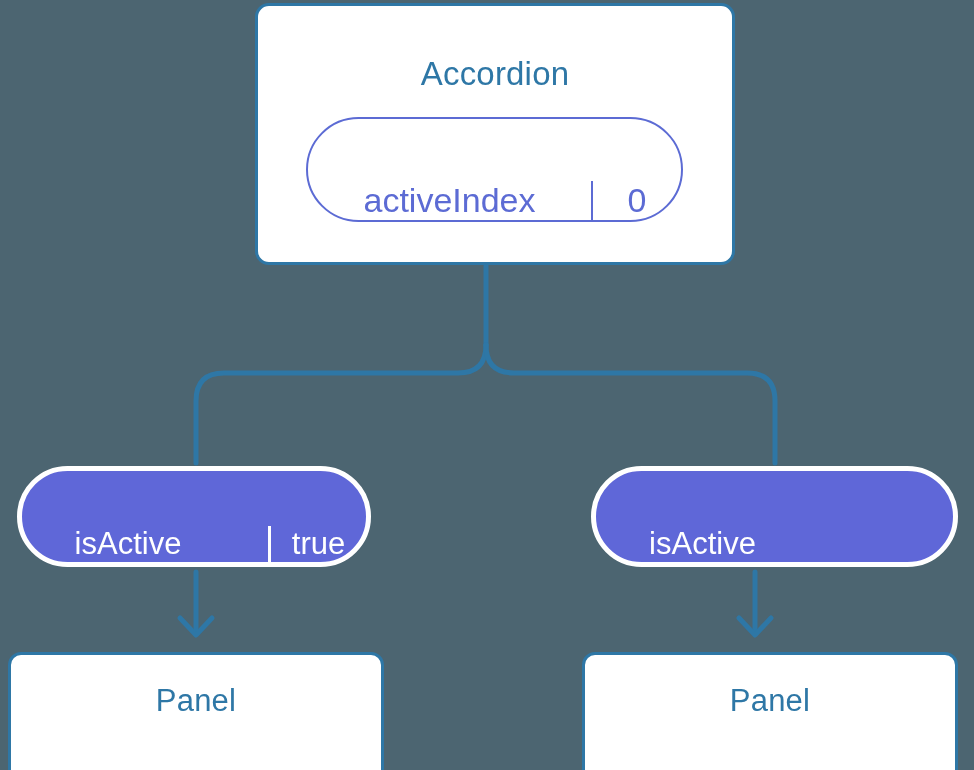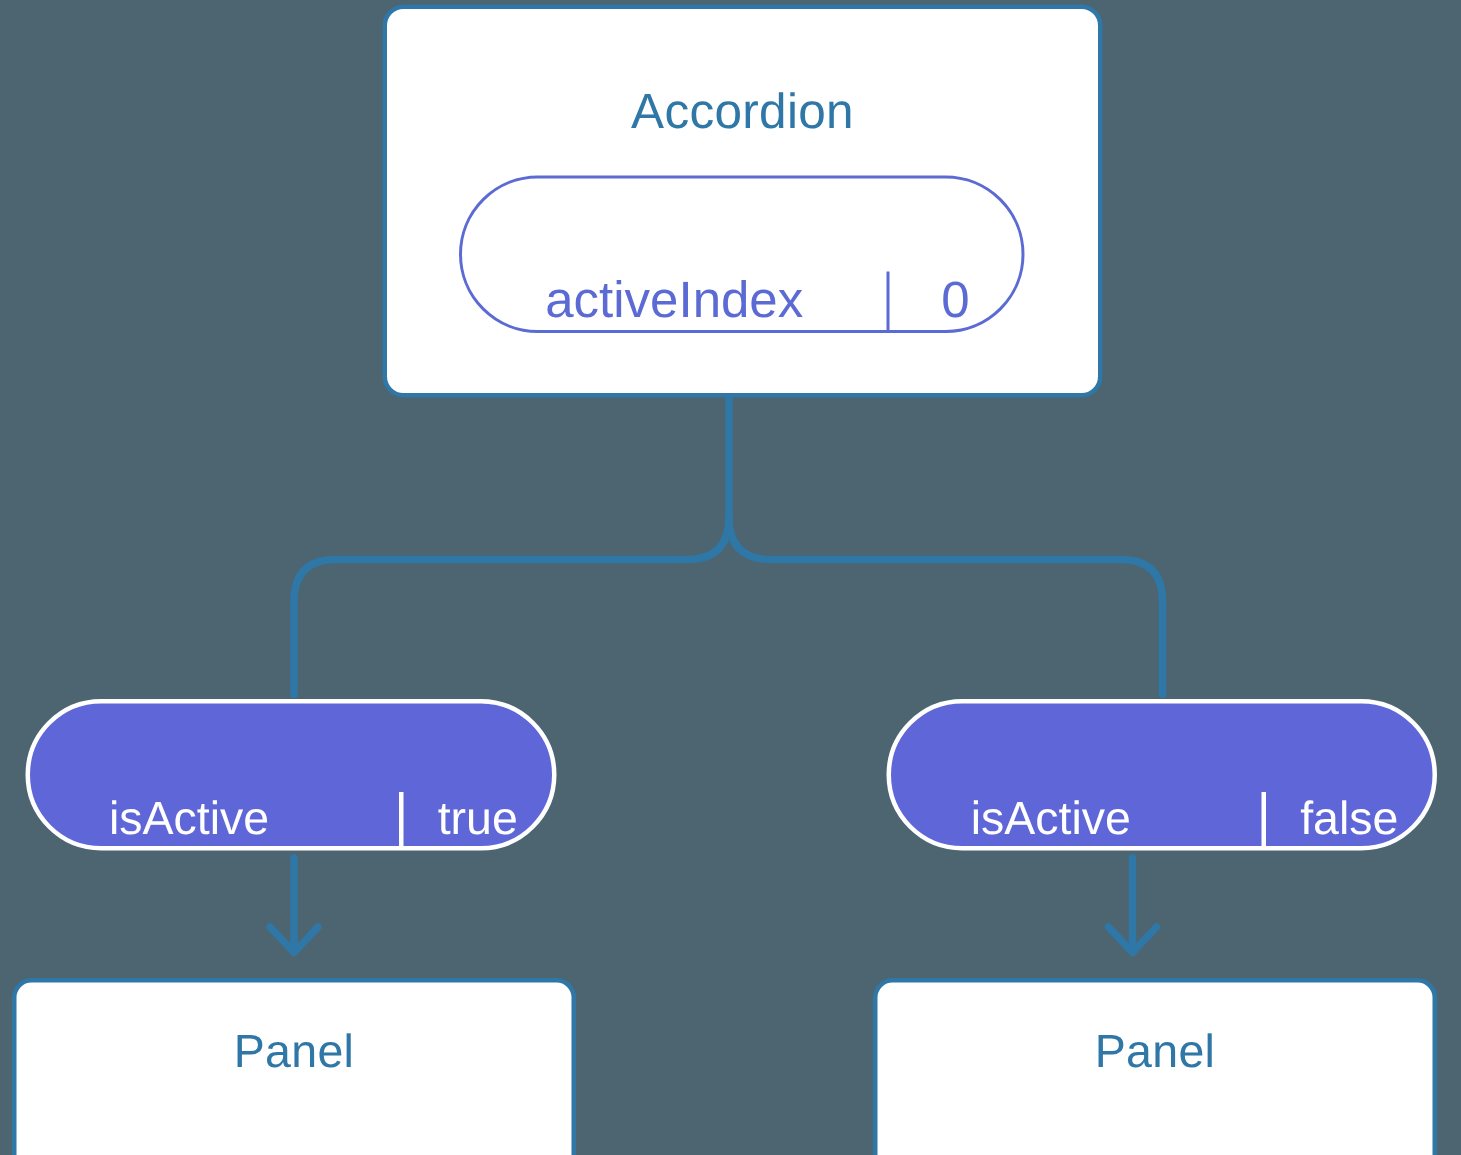--- a/index.html
+++ b/index.html
@@ -118,21 +118,21 @@
   #state-pill-active-index .pill-value {
     flex: 1;
     color: #5c6bd4;
     font-size: 34px;
     border-left: 2px solid #5c6bd4;
   }
 
   
   .pill-filled {
     background: #5f67d8;
-    border: 3px solid #ffffff;
+    border: 5px solid #ffffff;
   }
   .pill-filled .pill-key,
   .pill-filled .pill-value {
     color: #ffffff;
     font-size: 31px;
   }
   .pill-filled .pill-value {
     border-left: 3px solid #ffffff;
     margin-left: 34px;
   }
@@ -191,20 +191,19 @@
     <div class="pill-key">isActive</div>
     <div class="pill-value">true</div>
   </div>
 
   <div class="card panel-card" id="panel-card-left">
     <div class="card-title">Panel</div>
   </div>
 
   <div class="pill pill-filled" id="state-pill-right">
     <div class="pill-key">isActive</div>
-    <div class="pill-value">false</div>
   </div>
 
   <div class="card panel-card" id="panel-card-right">
     <div class="card-title">Panel</div>
   </div>
 
 </div>
 
 </body></html>

